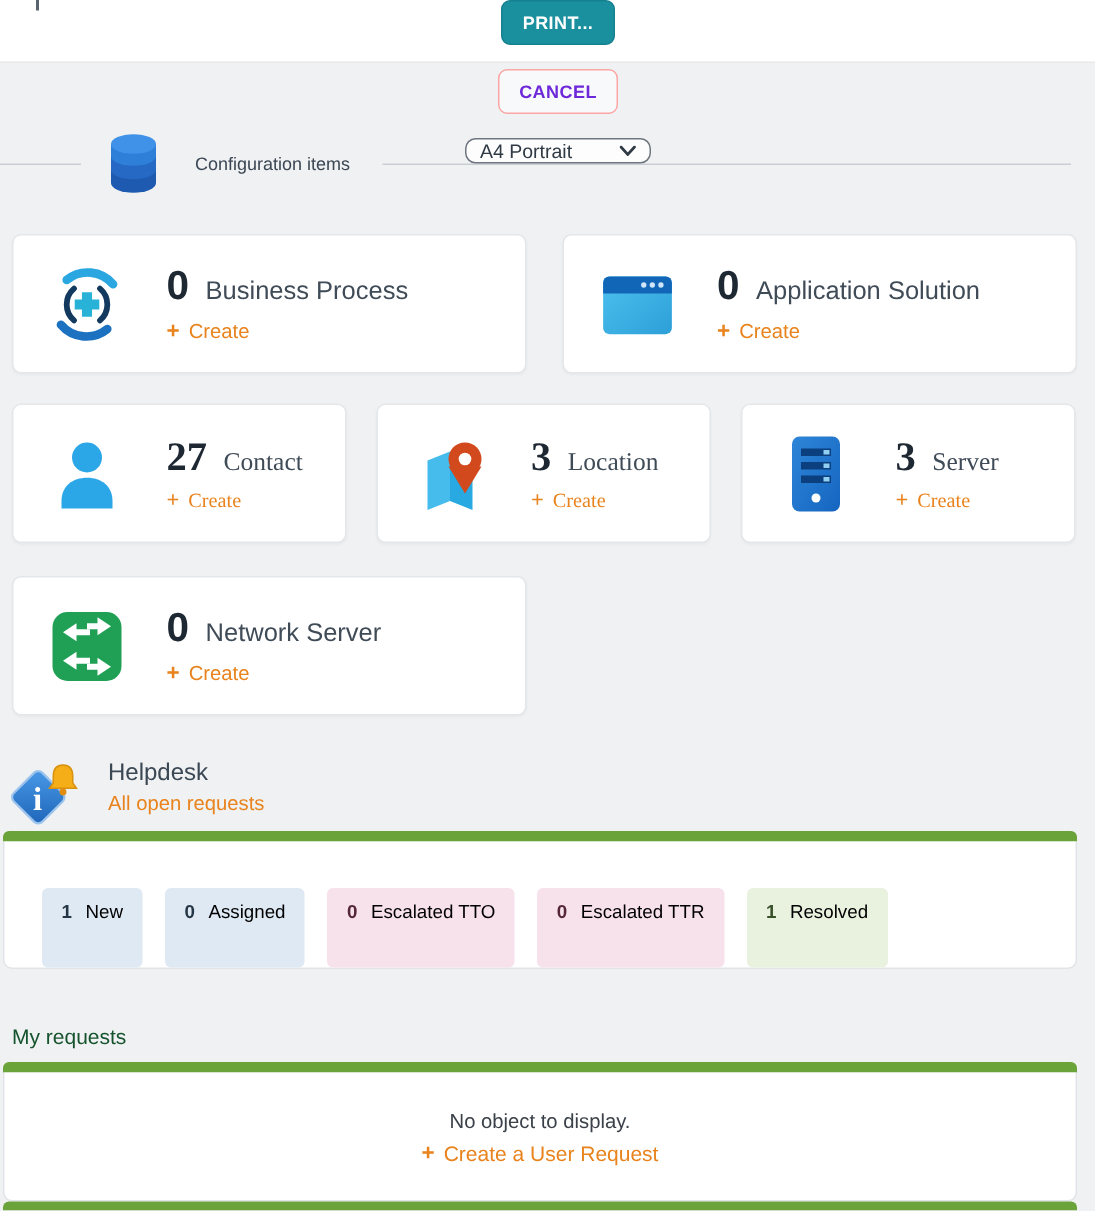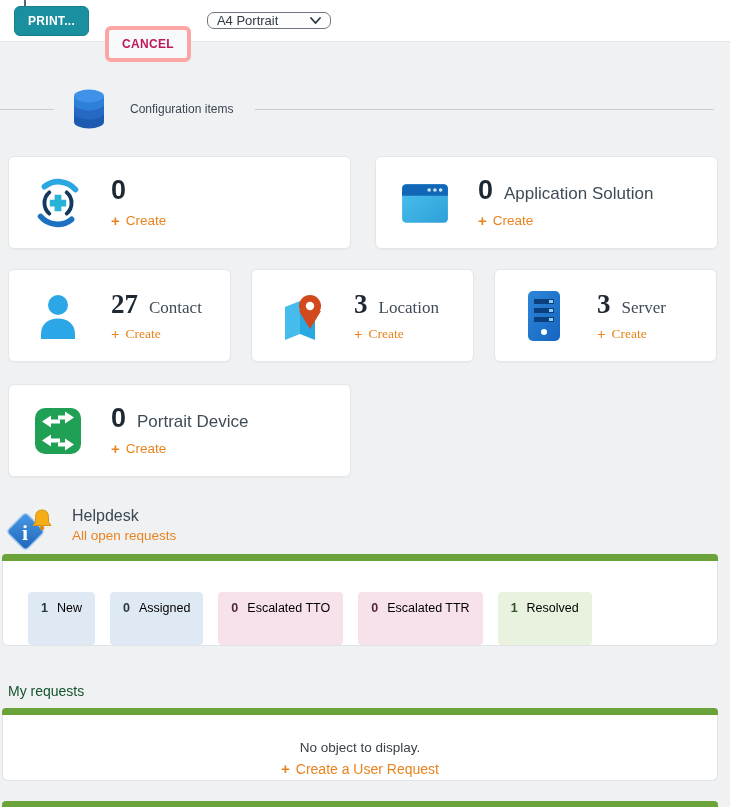--- a/index.html
+++ b/index.html
@@ -11,29 +11,30 @@
     overflow:hidden;
     position:relative;
   }
   
   .topbar {
     height:42px; background:#ffffff;
     border-bottom:1px solid #e7e8ea;
     display:flex; align-items:center;
     padding-left:14px; gap:16px;
     position:relative;
+    flex-direction:column;
   }
   .caret-artifact { position:absolute; left:24px; top:0; width:2px; height:7px; background:#5a6470; }
   .btn {
     font-size:12px; font-weight:bold; letter-spacing:.3px;
     border-radius:6px; padding:7px 13px; cursor:pointer;
     font-family:"Liberation Sans", sans-serif;
   }
   .btn-print { background:#1a8f9e; border:1px solid #15818f; color:#fff; }
-  .btn-cancel { background:#f8f9fa; border:4px solid #fca5a5; color:#be185d;margin-top:47px; }
+  .btn-cancel { background:#f8f9fa; border:1px solid #fca5a5; color:#6d28d9; }
   .paper-select {
     display:flex; align-items:center; justify-content:space-between;
     width:124px; height:17px; padding:0 9px;
     background:#fdfdfe; border:1px solid #6e7680; border-radius:7px;
     font-size:13px; color:#2f3a44; cursor:pointer;
   }
   
   .config-header {
     display:flex; align-items:center;
     margin:46px 16px 0 0; height:42px;
@@ -87,21 +88,21 @@
     border-radius:4px; padding:9px 13px; font-size:12.5px; cursor:pointer;
   }
   .badge .b-count { font-weight:bold; margin-right:9px; }
   .badge.blue  { background:#dfe9f4; } .badge.blue .b-count { color:#253746; }
   .badge.pink  { background:#f7e1eb; } .badge.pink .b-count { color:#542639; }
   .badge.green { background:#e9f1df; } .badge.green .b-count { color:#39512a; }
   .badge .b-label { color:#000000; }
   
   .myreq-title { font-size:14px; color:#14532d; margin:37px 0 0 8px; }
   .myreq-panel { margin-top:9px; }
-  .myreq-panel .panel-body { height:66px; text-align:center; padding-top:25px; }
+  .myreq-panel .panel-body { height:86px; text-align:center; padding-top:25px; }
   .empty-text { font-size:13.5px; color:#3b4149; }
   .myreq-create { margin-top:5px; font-size:14px; color:#e8831d; cursor:pointer; display:inline-flex; align-items:center; }
   
   .bottom-strip {
     position:absolute; left:2px; right:12px; bottom:0; height:6px;
     background:#6aa33a; border-radius:4px 4px 0 0;
   }
 </style>
 </head>
 <body>
@@ -143,20 +144,21 @@
           <path d="M14 11 A 23 23 0 0 1 46 14" stroke="#2aa6e0" stroke-width="6" fill="none" stroke-linecap="round"></path>
           <path d="M42 45 A 23 23 0 0 1 10 42" stroke="#1c72c0" stroke-width="6" fill="none" stroke-linecap="round"></path>
           <path d="M19 17 A 14.5 14.5 0 0 0 19 39" stroke="#14395f" stroke-width="4" fill="none" stroke-linecap="round"></path>
           <path d="M37 17 A 14.5 14.5 0 0 1 37 39" stroke="#14395f" stroke-width="4" fill="none" stroke-linecap="round"></path>
           <path d="M28 19.5 V 36.5 M19.5 28 H 36.5" stroke="#28b2d8" stroke-width="7"></path>
         </svg>
       </div>
       <div class="card-body">
         <div class="count-line">
           <span class="count">0</span>
+          <span class="card-label">Business Process</span>
         </div>
         <div class="create-link">
           <span class="plus-glyph">+</span>
           <span>Create</span>
         </div>
       </div>
     </div>
 
     <div class="card">
       <div class="icon-box">
@@ -276,21 +278,21 @@
             <rect x="18" y="33.5" width="10" height="4"></rect>
               <polygon points="19,29.5 19,41.5 10,35.5"></polygon>
             <rect x="26" y="37.5" width="8" height="4"></rect>
               <polygon points="33,33.5 33,45.5 42,39.5"></polygon>
           </g>
         </svg>
       </div>
       <div class="card-body">
         <div class="count-line">
           <span class="count">0</span>
-          <span class="card-label">Portrait Device</span>
+          <span class="card-label">Network Server</span>
         </div>
         <div class="create-link">
           <span class="plus-glyph">+</span>
           <span>Create</span>
         </div>
       </div>
     </div>
   </div>
 </div>
 

